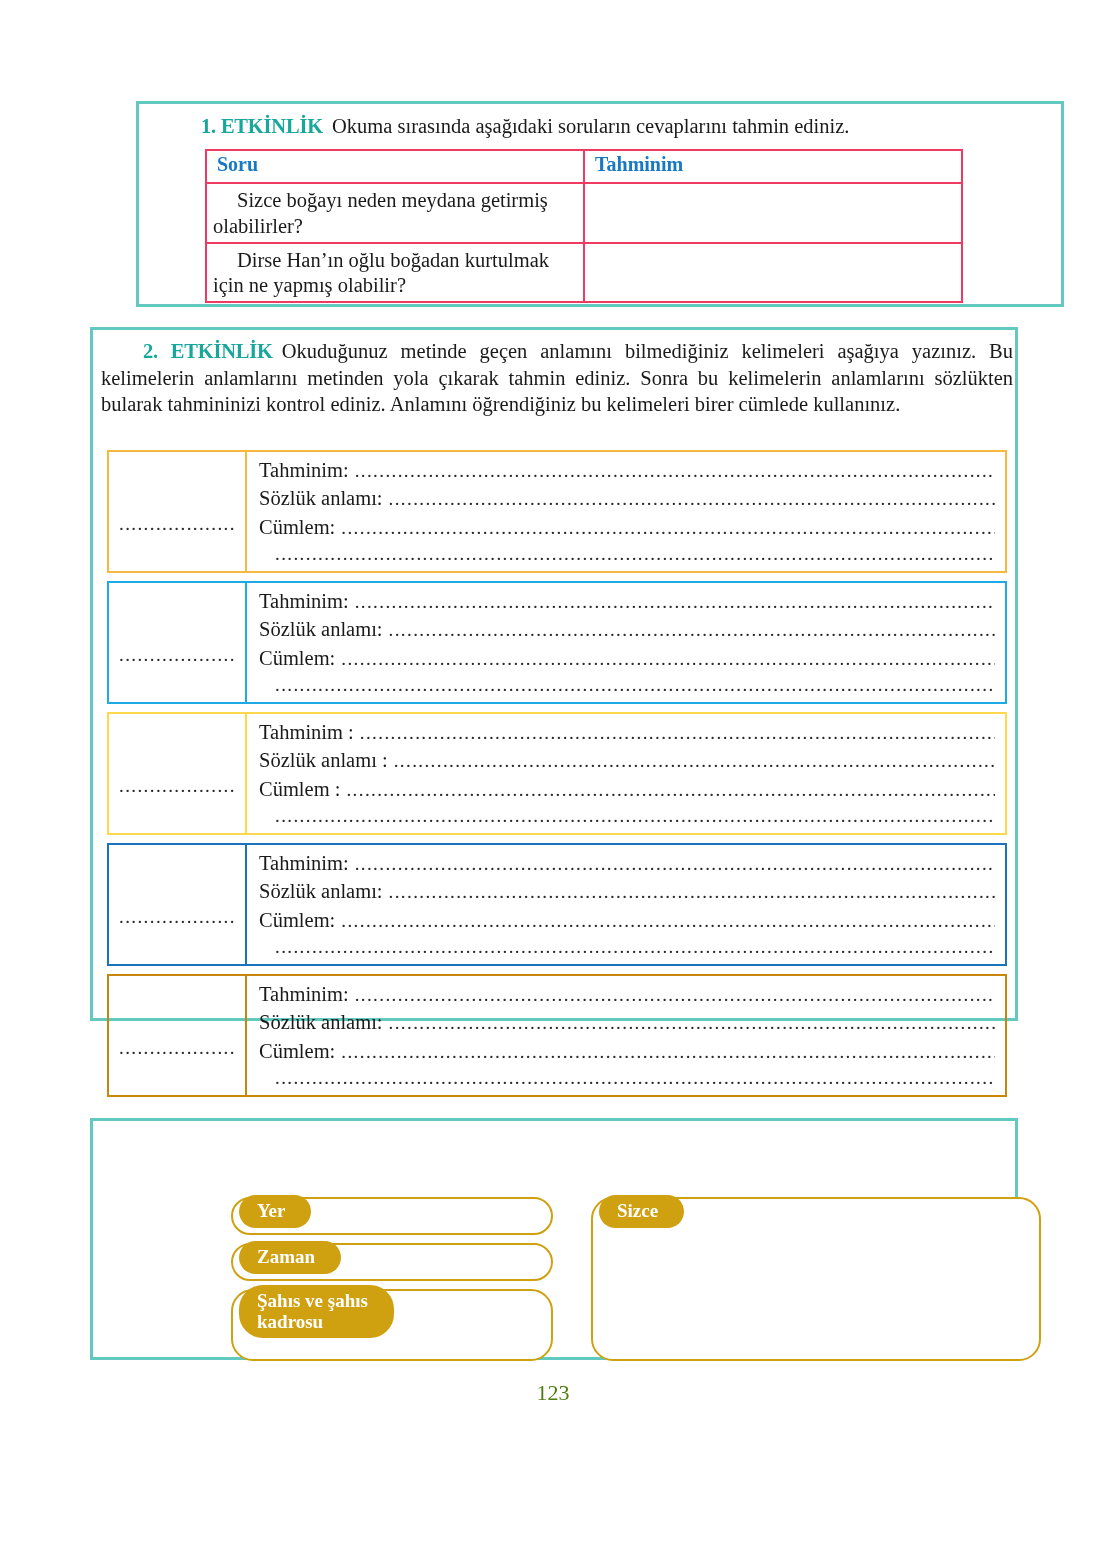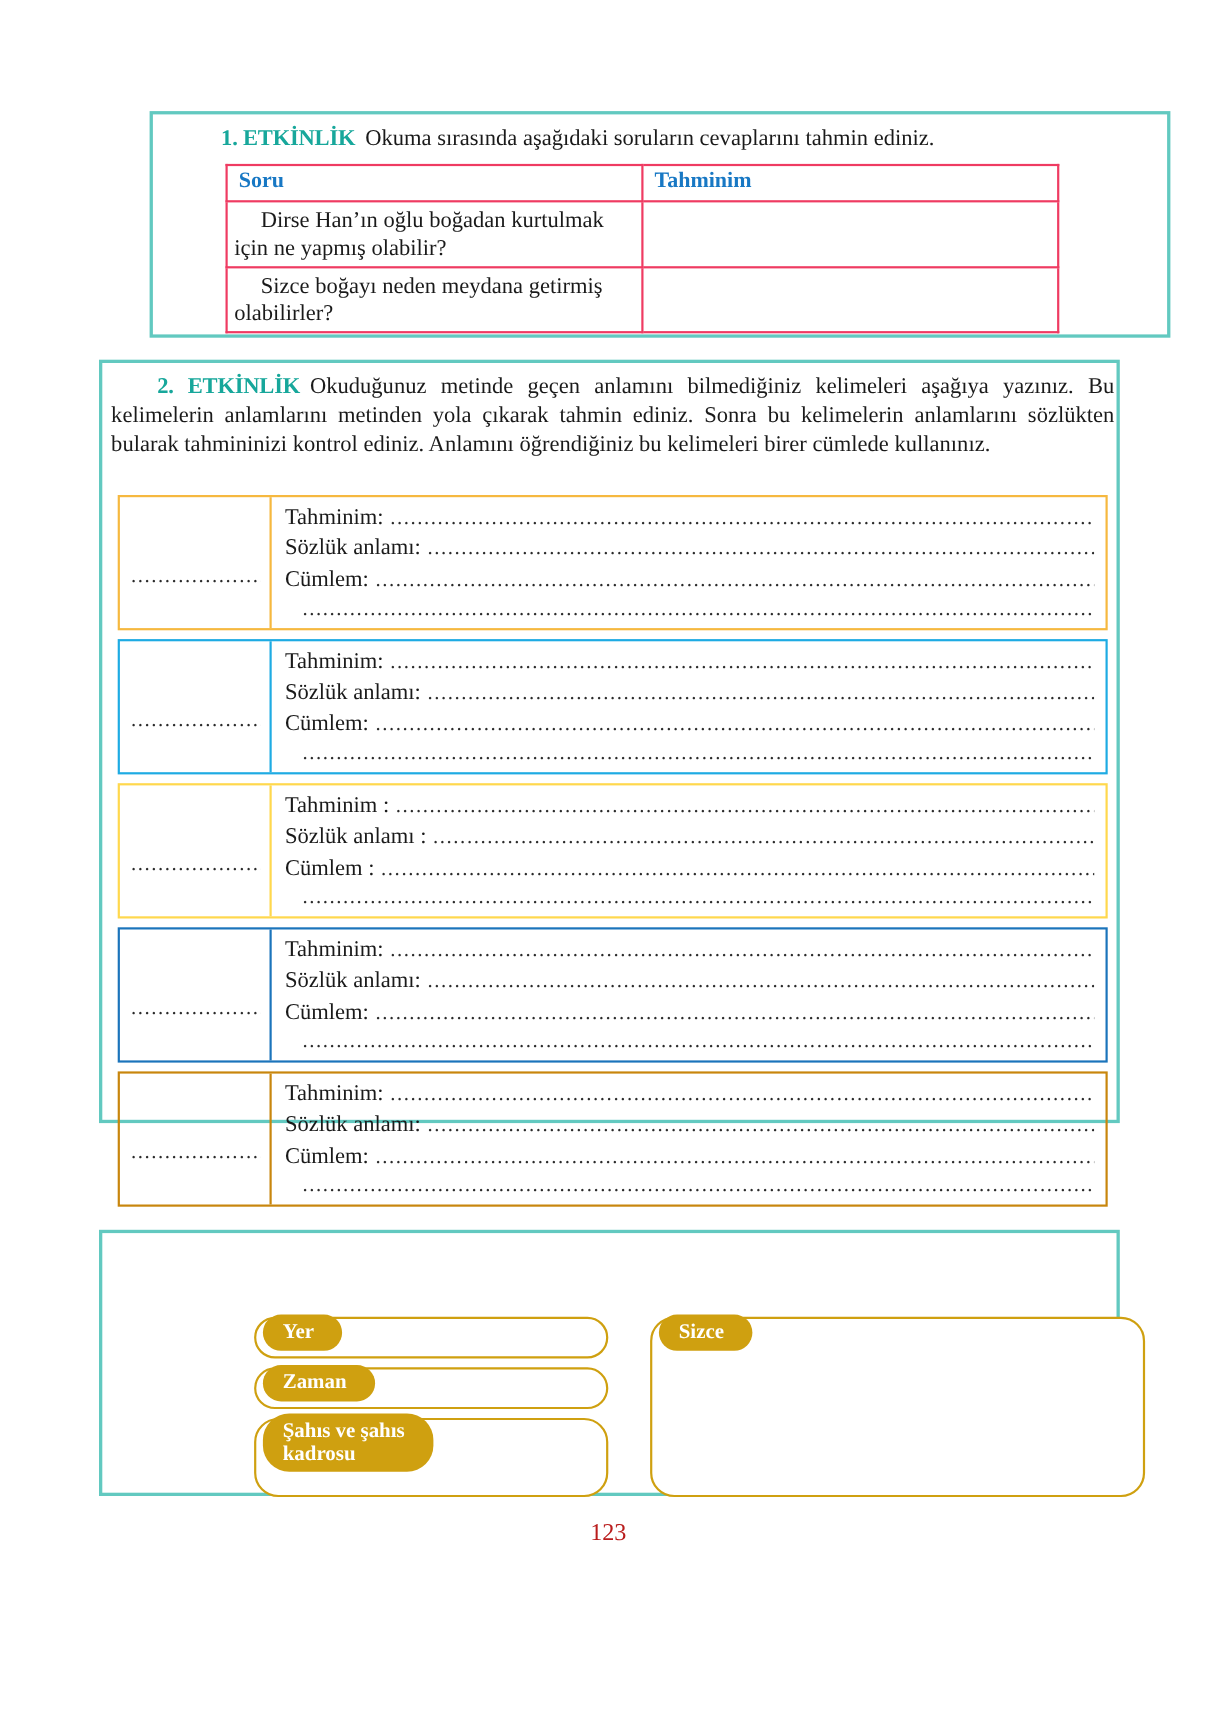--- a/index.html
+++ b/index.html
@@ -196,21 +196,21 @@
   #pill-olay  { left: 506px; top: 2px; }
 
   
   #pageno {
     position: absolute;
     left: 0;
     top: 1380px;
     width: 1106px;
     text-align: center;
     font-size: 22px;
-    color: #b91c1c;
+    color: #4d7c0f;
   }
 </style>
 </head>
 <body>
 
 <div class="page">
 
   <div class="section" id="section1">
 
     <p class="act-para" id="s1-head"><span class="act-tag">1. ETKİNLİK</span><span style="padding-left:9px;">Okuma sırasında aşağıdaki soruların cevaplarını tahmin ediniz.</span></p>
@@ -221,25 +221,25 @@
           <col class="col-a">
         </colgroup>
       <thead>
         <tr>
           <th>Soru</th>
           <th>Tahminim</th>
         </tr>
       </thead>
       <tbody>
         <tr>
-          <td class="q">Dirse Han’ın oğlu boğadan kurtulmak için ne yapmış olabilir?</td>
+          <td class="q">Sizce boğayı neden meydana getirmiş olabilirler?</td>
           <td class="a"></td>
         </tr>
         <tr>
-          <td class="q">Sizce boğayı neden meydana getirmiş olabilirler?</td>
+          <td class="q">Dirse Han’ın oğlu boğadan kurtulmak için ne yapmış olabilir?</td>
           <td class="a"></td>
         </tr>
       </tbody>
     </table>
   </div>
 
   <div class="section" id="section2">
 
     <p class="act-para" id="s2-head"><span class="indent"></span><span class="act-tag">2. ETKİNLİK</span><span style="padding-left:9px;">Okuduğunuz metinde geçen anlamını bilmediğiniz kelimeleri aşağıya yazınız. Bu kelimelerin  anlamlarını metinden yola çıkarak tahmin ediniz. Sonra bu kelimelerin anlamlarını sözlükten bularak tahmininizi kontrol ediniz. Anlamını öğrendiğiniz bu kelimeleri birer cümlede kullanınız.</span></p>
 

